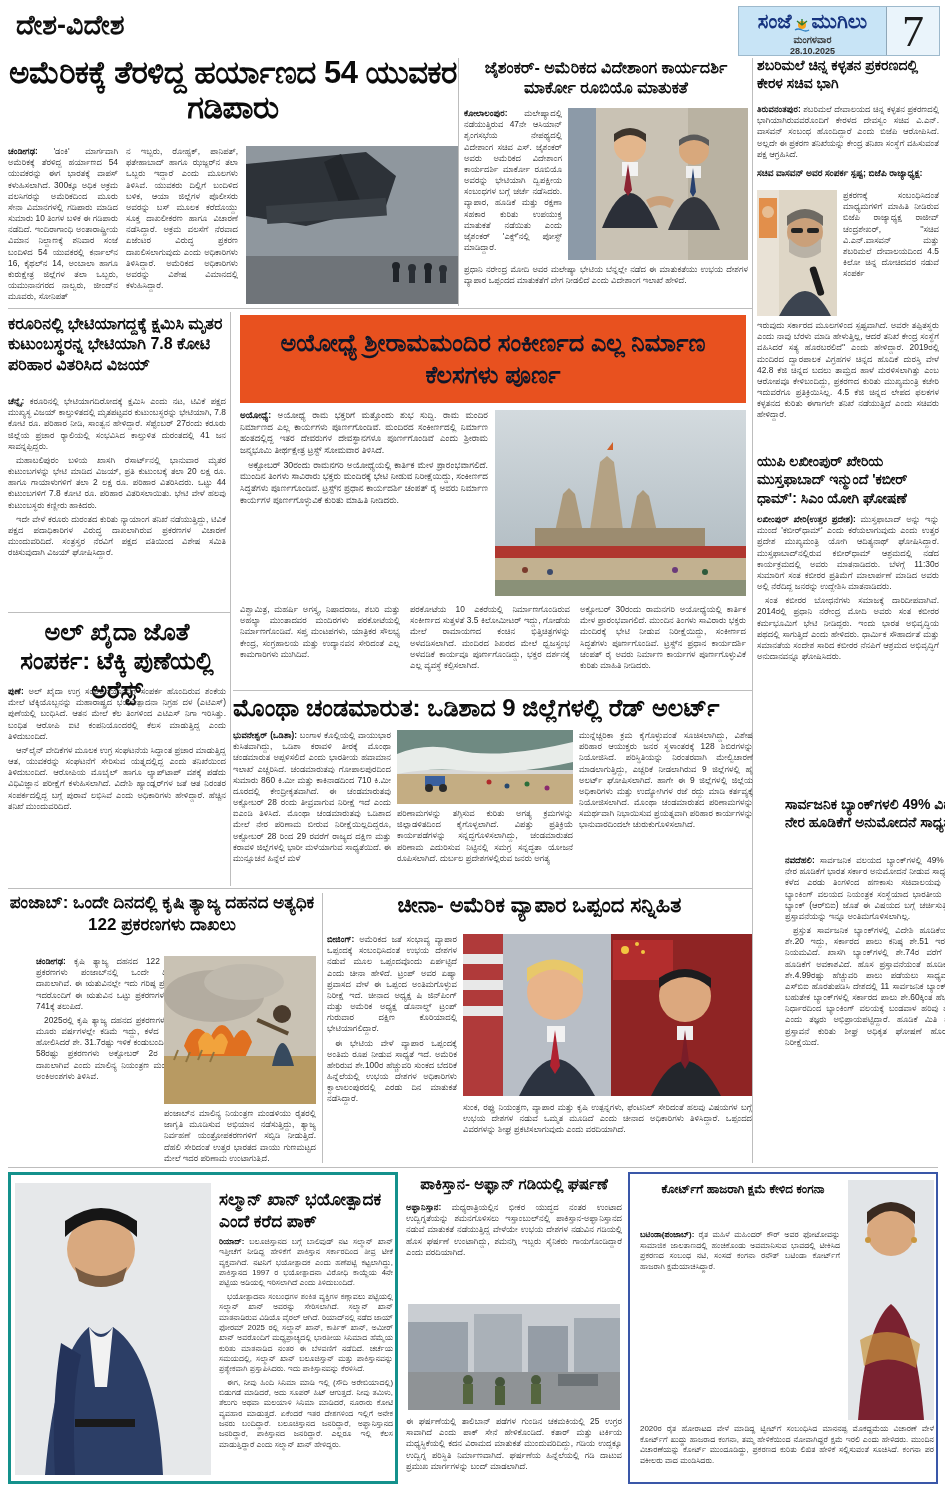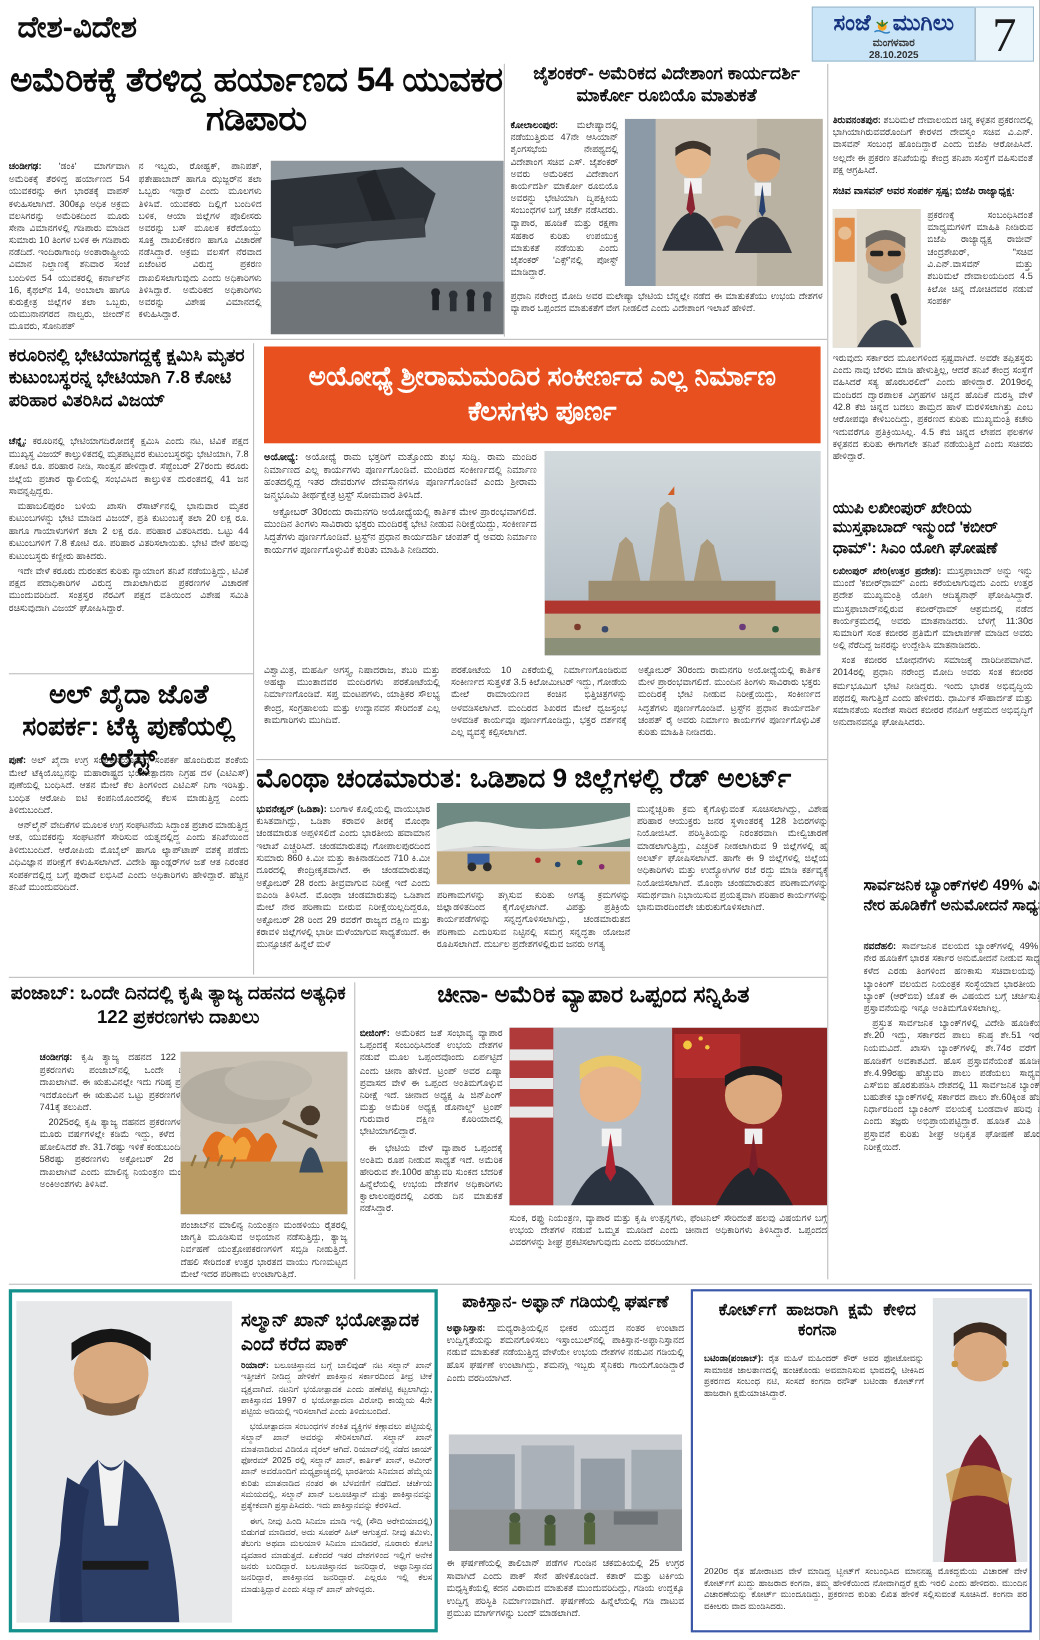--- a/index.html
+++ b/index.html
@@ -5,21 +5,21 @@
   html,body { margin:0; padding:0; background:#8a8a8a; }
   #page { position:relative; width:945px; height:1491px; margin:0 auto; background:#ffffff;
           font-family:"Liberation Sans", sans-serif; color:#1a1a1a; overflow:hidden; }
   .abs { position:absolute; }
   .hl { font-weight:bold; color:#0c0c0c; }
   .center { text-align:center; }
   .hl-xl { font-size:31px; line-height:1.12; letter-spacing:-0.5px; }
   .hl-lg { font-size:24px; line-height:1.2; }
   .hl-md { font-size:16px; line-height:1.28; }
   .hl-sm { font-size:14px; line-height:1.32; }
-  .hl-box { background:var(--highlight_box,#e8511f); color:#ffffff; font-weight:bold; font-size:24px;
+  .hl-box { background:var(--highlight_box,#e8511f); color:#0f172a; font-weight:bold; font-size:24px;
             line-height:1.35; display:flex; align-items:center; justify-content:center; text-align:center;
             padding:4px 14px; box-sizing:border-box; }
   .body-text { font-size:8.4px; line-height:1.33; text-align:justify; color:#2a2a2a; overflow:hidden; }
   .body-text p { margin:0 0 3px 0; text-indent:8px; }
   .body-text p:first-child { text-indent:0; }
   .dl { font-weight:bold; color:#111; }
   .subhead { font-weight:bold; font-size:9px; line-height:1.3; color:#111; }
   .vrule { position:absolute; width:1px; background:var(--rule,#bdbdbd); }
   .hrule { position:absolute; height:1px; background:var(--rule,#bdbdbd); }
   .photo { position:absolute; overflow:hidden; background:#d8d8d8; }
@@ -122,20 +122,21 @@
         <path d="M125 60 l3 24 l-3 5 l-3 -5 Z" fill="#27406e"></path>
         <path d="M78 92 q14 -8 28 0 l-4 8 q-10 -6 -20 0 Z" fill="#caa07a"></path>
       </svg>
     </div>
     <div class="abs body-text" style="left:0; top:206px; width:284px; height:42px;">
       <p>ಪ್ರಧಾನಿ ನರೇಂದ್ರ ಮೋದಿ ಅವರ ಮಲೇಷ್ಯಾ ಭೇಟಿಯ ಬೆನ್ನಲ್ಲೇ ನಡೆದ ಈ ಮಾತುಕತೆಯು ಉಭಯ ದೇಶಗಳ ವ್ಯಾಪಾರ ಒಪ್ಪಂದದ ಮಾತುಕತೆಗೆ ವೇಗ ನೀಡಲಿದೆ ಎಂದು ವಿದೇಶಾಂಗ ಇಲಾಖೆ ಹೇಳಿದೆ.</p>
     </div>
   </div>
 
   <div class="abs" style="left:757px; top:56px; width:182px; height:400px;">
+    <div class="hl hl-sm" style="height:44px;">ಶಬರಿಮಲೆ ಚಿನ್ನ ಕಳ್ಳತನ ಪ್ರಕರಣದಲ್ಲಿ ಕೇರಳ ಸಚಿವ ಭಾಗಿ</div>
     <div class="abs body-text" style="left:0; top:48px; width:182px; height:62px;">
       <p><span class="dl">ತಿರುವನಂತಪುರ:</span> <span>ಶಬರಿಮಲೆ ದೇವಾಲಯದ ಚಿನ್ನ ಕಳ್ಳತನ ಪ್ರಕರಣದಲ್ಲಿ ಭಾಗಿಯಾಗಿರುವವರೊಂದಿಗೆ ಕೇರಳದ ದೇವಸ್ವಂ ಸಚಿವ ವಿ.ಎನ್. ವಾಸವನ್ ಸಂಬಂಧ ಹೊಂದಿದ್ದಾರೆ ಎಂದು ಬಿಜೆಪಿ ಆರೋಪಿಸಿದೆ. ಅಲ್ಲದೇ ಈ ಪ್ರಕರಣ ತನಿಖೆಯನ್ನು ಕೇಂದ್ರ ತನಿಖಾ ಸಂಸ್ಥೆಗೆ ವಹಿಸುವಂತೆ ಪಕ್ಷ ಆಗ್ರಹಿಸಿದೆ.</span></p>
     </div>
     <div class="abs subhead" style="left:0; top:112px; width:182px;">ಸಚಿವ ವಾಸವನ್ ಅವರ ಸಂಪರ್ಕ ಸ್ಪಷ್ಟ; ಬಿಜೆಪಿ ರಾಜ್ಯಾಧ್ಯಕ್ಷ:</div>
     <div class="photo" style="left:0; top:134px; width:80px; height:126px;">
       <svg viewBox="0 0 80 126" preserveAspectRatio="none">
         <rect width="80" height="126" fill="#ded6c6"></rect>
         <rect width="22" height="126" fill="#e9e2d6"></rect>
         <rect x="2" y="8" width="18" height="40" fill="#e07a28" opacity="0.8"></rect>
         <circle cx="11" cy="22" r="6" fill="#e7bd92"></circle>
@@ -358,21 +359,21 @@
           <rect x="123" y="80" width="10" height="20" fill="#55663f"></rect>
         <rect x="150" y="70" width="40" height="12" fill="#6c7276"></rect>
       </svg>
     </div>
     <div class="abs body-text" style="left:0; top:242px; width:216px; height:68px;">
       <p>ಈ ಘರ್ಷಣೆಯಲ್ಲಿ ತಾಲಿಬಾನ್ ಪಡೆಗಳ ಗುಂಡಿನ ಚಕಮಕಿಯಲ್ಲಿ 25 ಉಗ್ರರ ಸಾವಾಗಿದೆ ಎಂದು ಪಾಕ್ ಸೇನೆ ಹೇಳಿಕೊಂಡಿದೆ. ಕತಾರ್ ಮತ್ತು ಟರ್ಕಿಯ ಮಧ್ಯಸ್ಥಿಕೆಯಲ್ಲಿ ಕದನ ವಿರಾಮದ ಮಾತುಕತೆ ಮುಂದುವರಿದಿದ್ದು, ಗಡಿಯ ಉದ್ದಕ್ಕೂ ಉದ್ವಿಗ್ನ ಪರಿಸ್ಥಿತಿ ನಿರ್ಮಾಣವಾಗಿದೆ. ಘರ್ಷಣೆಯ ಹಿನ್ನೆಲೆಯಲ್ಲಿ ಗಡಿ ದಾಟುವ ಪ್ರಮುಖ ಮಾರ್ಗಗಳನ್ನು ಬಂದ್ ಮಾಡಲಾಗಿದೆ.</p>
     </div>
   </div>
 
   <div class="abs boxed" style="left:628px; top:1172px; width:310px; height:312px; border:2px solid var(--kangana_border,#3a57a8);">
-    <div class="abs hl hl-md center" style="left:8px; top:8px; width:210px; font-size:15px;font-family:Liberation Mono, monospace;">ಕೋರ್ಟ್‌ಗೆ ಹಾಜರಾಗಿ ಕ್ಷಮೆ ಕೇಳಿದ ಕಂಗನಾ</div>
+    <div class="abs hl hl-md center" style="left:8px; top:8px; width:210px; font-size:12px;">ಕೋರ್ಟ್‌ಗೆ ಹಾಜರಾಗಿ ಕ್ಷಮೆ ಕೇಳಿದ ಕಂಗನಾ</div>
     <div class="photo" style="left:218px; top:6px; width:86px; height:240px; background:#dfe3e6;">
       <svg viewBox="0 0 86 240" preserveAspectRatio="none">
         <rect width="86" height="240" fill="#e2e5e8"></rect>
         <circle cx="43" cy="52" r="24" fill="#d9a87e"></circle>
         <path d="M19 44 q24 -26 48 0 l0 -12 q-24 -20 -48 0 Z" fill="#3a2a20"></path>
         <circle cx="20" cy="60" r="3" fill="#c9963f"></circle>
           <circle cx="66" cy="60" r="3" fill="#c9963f"></circle>
         <path d="M10 240 q8 -96 33 -116 q25 20 33 116 Z" fill="#7a2230"></path>
         <path d="M12 160 q30 -18 60 4 l-4 24 q-26 -16 -52 -2 Z" fill="#c9963f" opacity="0.7"></path>
       </svg>

